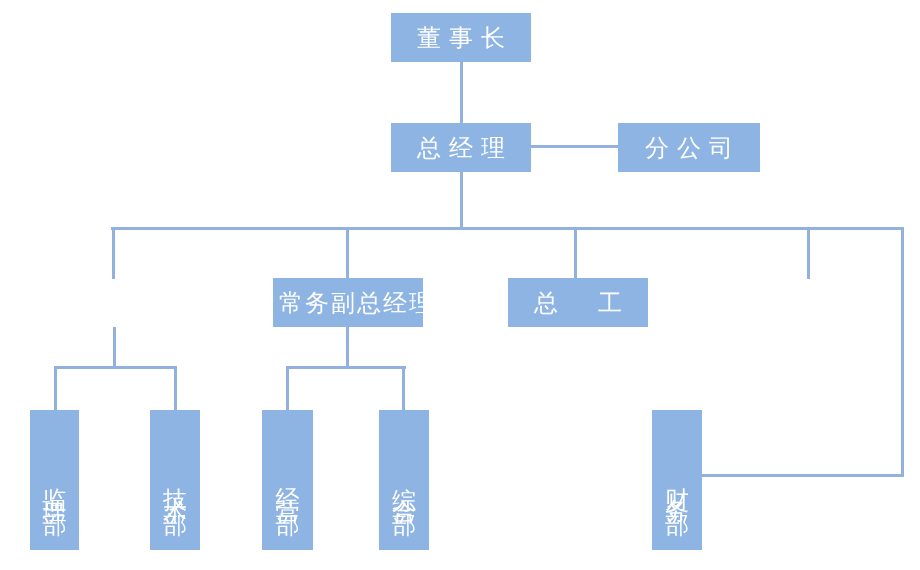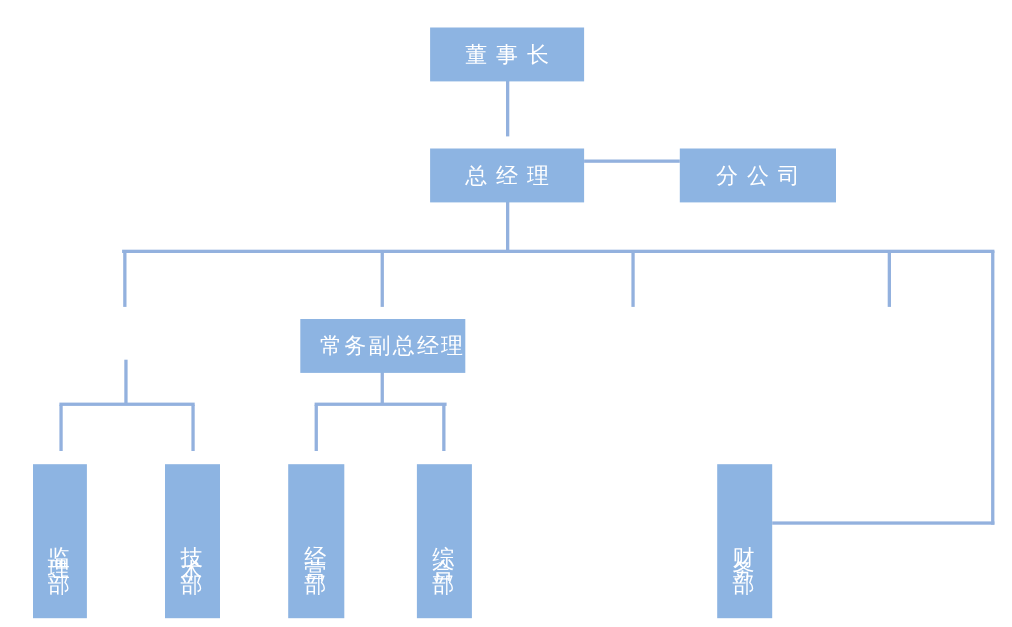--- a/index.html
+++ b/index.html
@@ -21,25 +21,24 @@
     overflow:hidden;
   }
   .box{
     position:absolute;
     box-sizing:border-box;
     background:var(--box);
     color:var(--text);
     display:flex;
     align-items:center;
     justify-content:center;
-    font-size:20px;
+    font-size:24px;
     letter-spacing:8px;
     padding-left:8px; 
     white-space:pre;
-    margin-top:12px;
   }
   .box.tight{
     letter-spacing:2px;
     padding-left:18px;
   }
   .box.vbox{
     writing-mode:vertical-lr;
     text-orientation:upright;
     letter-spacing:12px;
     padding-left:0;
@@ -73,20 +72,21 @@
   <div class="line" style="left:286px;top:366px;width:120px;height:3px"></div>
   <div class="line" style="left:286px;top:368px;width:3px;height:42px"></div>
   <div class="line" style="left:402px;top:368px;width:3px;height:42px"></div>
 
   <div class="box" style="left:391px;top:13px;width:140px;height:49px">董事长</div>
 
   <div class="box" style="left:391px;top:123px;width:140px;height:49px">总经理</div>
   <div class="box" style="left:618px;top:123px;width:142px;height:49px">分公司</div>
 
   <div class="box tight" style="left:273px;top:278px;width:150px;height:49px">常务副总经理</div>
+  <div class="box" style="left:508px;top:278px;width:140px;height:49px">总　工</div>
 
   <div class="box vbox" style="left:30px;top:410px;width:49px;height:140px">监理部</div>
   <div class="box vbox" style="left:150px;top:410px;width:50px;height:140px">技术部</div>
   <div class="box vbox" style="left:262px;top:410px;width:51px;height:140px">经营部</div>
   <div class="box vbox" style="left:379px;top:410px;width:50px;height:140px">综合部</div>
   <div class="box vbox" style="left:652px;top:410px;width:50px;height:140px">财务部</div>
 
 </div>
 
 </body></html>

